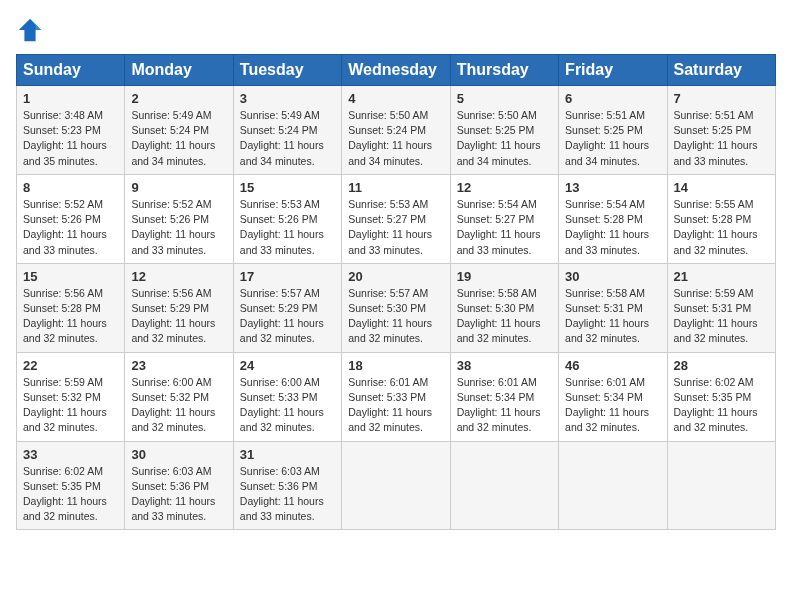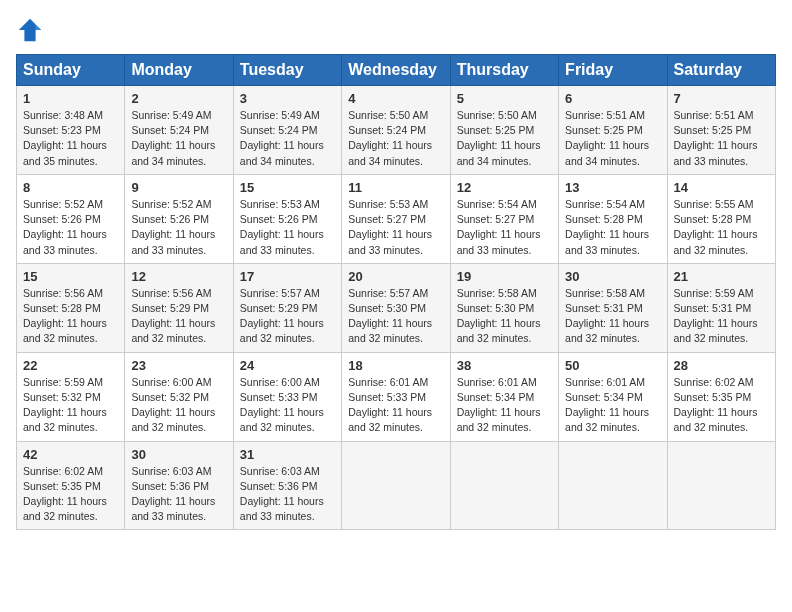--- a/index.html
+++ b/index.html
@@ -333,39 +333,39 @@
       </td>
         <td>
         <span class="day-num">38</span>
         <div class="day-info">
           <span>Sunrise: 6:01 AM</span><br>
           <span>Sunset: 5:34 PM</span><br>
           <span>Daylight: 11 hours and 32 minutes.</span>
         </div>
       </td>
         <td>
-        <span class="day-num">50</span>
+        <span class="day-num">46</span>
         <div class="day-info">
           <span>Sunrise: 6:01 AM</span><br>
           <span>Sunset: 5:34 PM</span><br>
           <span>Daylight: 11 hours and 32 minutes.</span>
         </div>
       </td>
         <td>
         <span class="day-num">28</span>
         <div class="day-info">
           <span>Sunrise: 6:02 AM</span><br>
           <span>Sunset: 5:35 PM</span><br>
           <span>Daylight: 11 hours and 32 minutes.</span>
         </div>
       </td>
       </tr>
       <tr>
         <td>
-        <span class="day-num">42</span>
+        <span class="day-num">33</span>
         <div class="day-info">
           <span>Sunrise: 6:02 AM</span><br>
           <span>Sunset: 5:35 PM</span><br>
           <span>Daylight: 11 hours and 32 minutes.</span>
         </div>
       </td>
         <td>
         <span class="day-num">30</span>
         <div class="day-info">
           <span>Sunrise: 6:03 AM</span><br>

